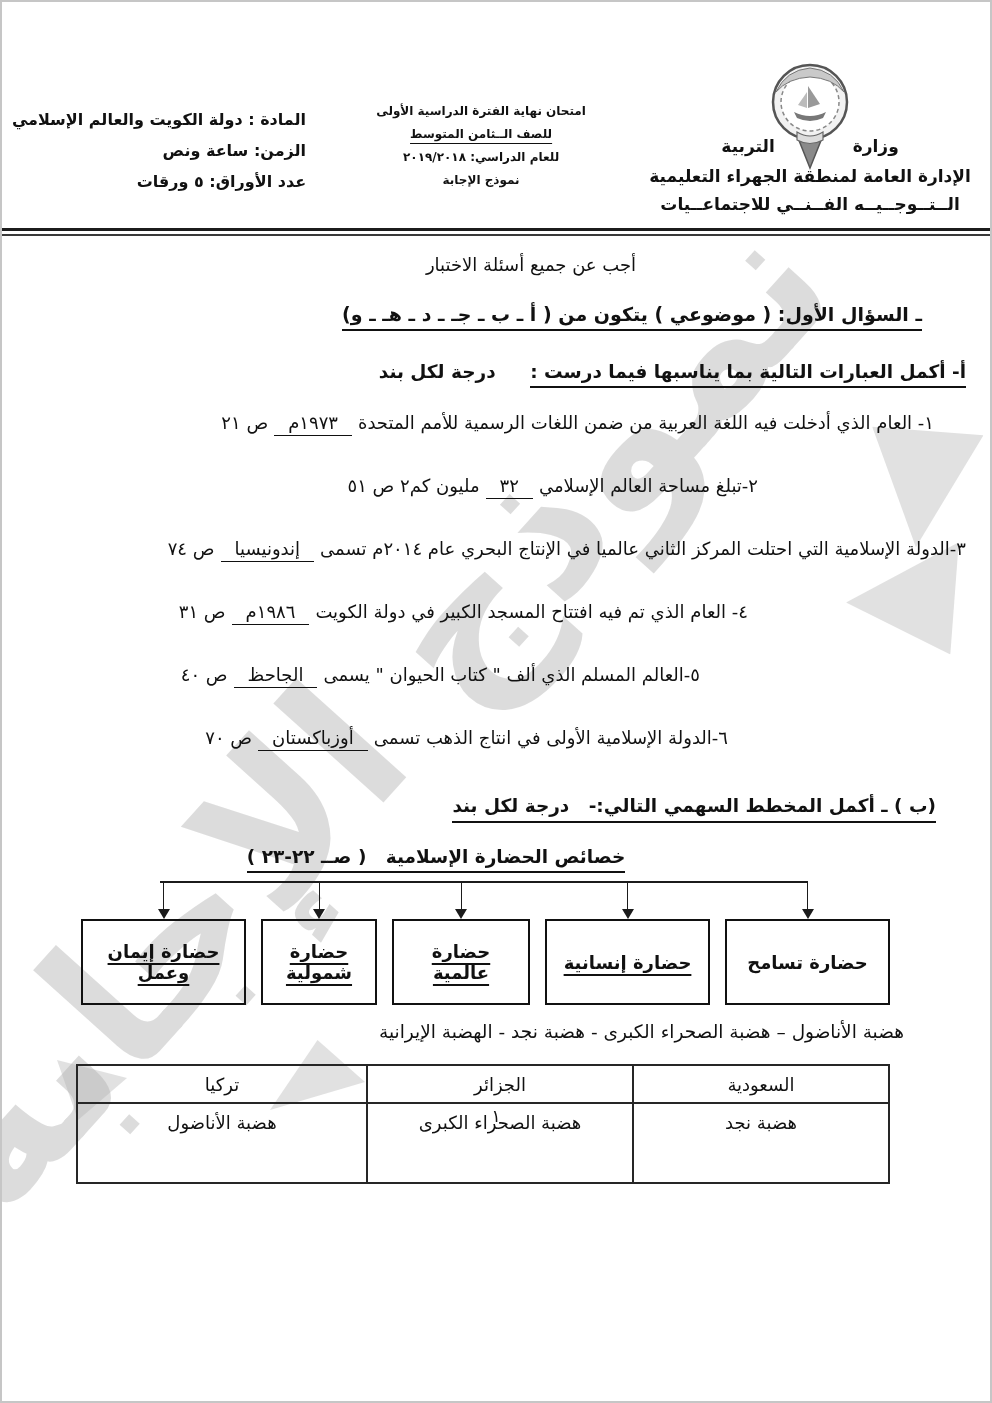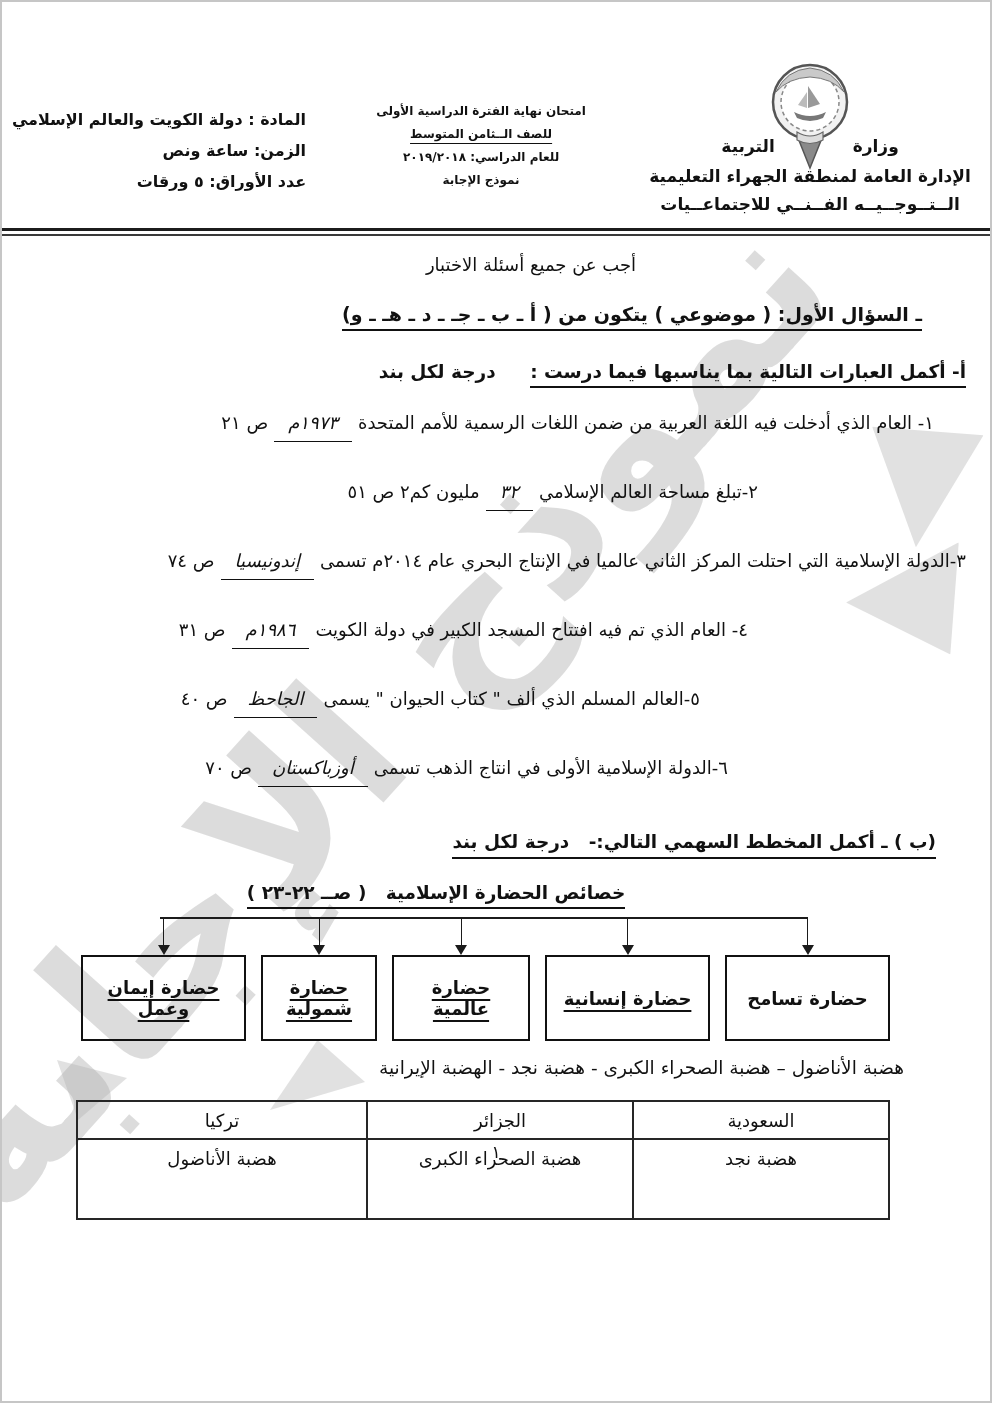--- a/index.html
+++ b/index.html
@@ -54,21 +54,21 @@
   .part-head .uline { border-bottom:2.6px solid #111; padding-bottom:4px; }
   .part-head .note { margin-right:28px; }
   .pa-items { margin-top:8px; }
   .pa-item { white-space:nowrap; margin-top:39px; font-size:18px; }
   .pa-item:nth-child(1){ margin-right:32px; margin-top:30px;}
   .pa-item:nth-child(2){ margin-right:208px; }
   .pa-item:nth-child(3){ margin-right:0px; }
   .pa-item:nth-child(4){ margin-right:218px;text-align:right; }
   .pa-item:nth-child(5){ margin-right:266px; }
   .pa-item:nth-child(6){ margin-right:238px; }
-  .ans { display:inline-block; border-bottom:1.8px solid #111; padding:0 14px 8px; margin:0 6px;font-style:italic; }
+  .ans { display:inline-block; border-bottom:1.8px solid #111; padding:0 14px 2px; margin:0 6px; }
 
   .pb-head { margin:44px 30px 0 0; }
   .pb-head .uline { padding-bottom:5px; }
 
   
   .diagram-title { text-align:center; margin:30px 120px 0 0; font-weight:bold; font-size:18.5px; }
   .diagram-title span { border-bottom:2.6px solid #111; padding-bottom:4px; }
   .diagram { width:812px; margin:14px 76px 0 0; position:relative; }
   .dist-line { position:absolute; top:0; right:82px; left:82px; border-top:2.2px solid #1b1b1b; }
   .arrow-row, .box-row { display:flex; flex-direction:row; gap:15px; }

